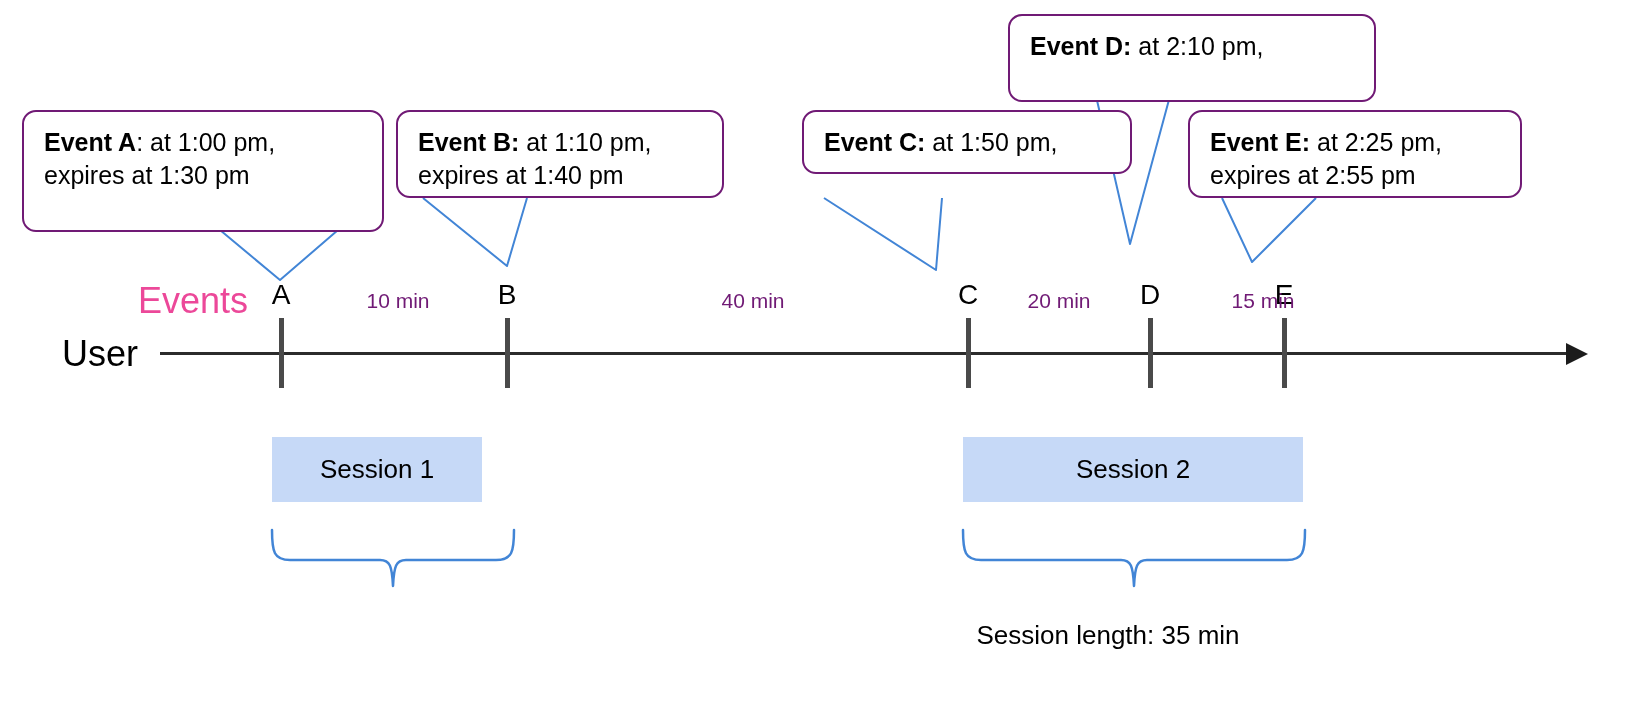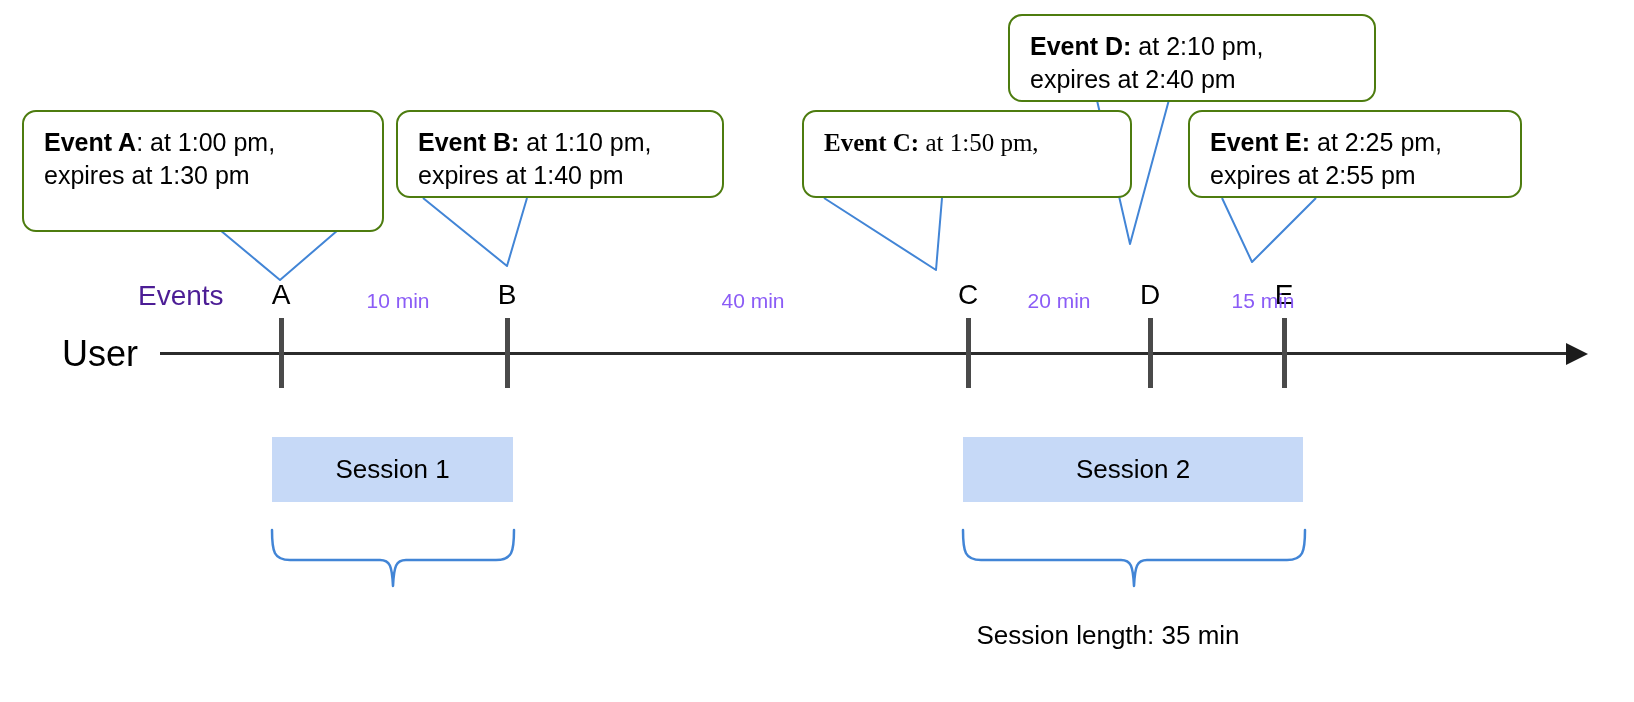--- a/index.html
+++ b/index.html
@@ -14,21 +14,21 @@
   #canvas {
     position: relative;
     width: 1634px;
     height: 702px;
     background: #ffffff;
     overflow: hidden;
   }
   .callout {
     position: absolute;
     box-sizing: border-box;
-    border: 2px solid #4d7c0f;
+    border: 2px solid #701a75;
     border-radius: 14px;
     background: #ffffff;
     padding: 14px 18px 14px 20px;
     font-size: 25px;
     line-height: 1.33;
     color: #000000;
     z-index: 5;
   }
   .callout .ev-name {
     font-weight: bold;
@@ -67,29 +67,29 @@
     position: absolute;
     font-size: 28px;
     color: #000000;
     text-align: center;
     transform: translateX(-50%);
     white-space: nowrap;
   }
   .gap-label {
     position: absolute;
     font-size: 21px;
-    color: #8b5cf6;
+    color: #701a75;
     text-align: left;
     transform: translateX(-50%);
     white-space: nowrap;
   }
   .events-label {
     position: absolute;
-    font-size: 28px;
-    color: #4c1d95;
+    font-size: 36px;
+    color: #ec4899;
     white-space: nowrap;
   }
   .user-label {
     position: absolute;
     font-size: 36px;
     color: #000000;
     white-space: nowrap;
   }
   .session-bar {
     position: absolute;
@@ -137,30 +137,29 @@
     <path d="M 8 2 L 92 70 L 112 2"></path>
   </svg>
   <div class="callout" style="left:396px; top:110px; width:328px; height:88px;">
     <span class="ev-name">Event B:</span><span> at 1:10 pm,</span><br>
     <span>expires at 1:40 pm</span>
   </div>
 
   <svg class="tail-svg" style="left:818px; top:196px; width:140px; height:80px;" viewBox="0 0 140 80">
     <path d="M 6 2 L 118 74 L 124 2"></path>
   </svg>
-  <div class="callout" style="left:802px; top:110px; width:330px; height:88px;font-family:Liberation Serif, serif;">
+  <div class="callout" style="left:802px; top:110px; width:330px; height:64px;">
     <span class="ev-name">Event C:</span><span> at 1:50 pm,</span><br>
   </div>
 
   <svg class="tail-svg" style="left:1092px; top:94px; width:100px; height:156px;" viewBox="0 0 100 156">
     <path d="M 78 2 L 38 150 L 4 2"></path>
   </svg>
   <div class="callout" style="left:1008px; top:14px; width:368px; height:88px;">
     <span class="ev-name">Event D:</span><span> at 2:10 pm,</span><br>
-    <span>expires at 2:40 pm</span>
   </div>
 
   <svg class="tail-svg" style="left:1212px; top:196px; width:120px; height:72px;" viewBox="0 0 120 72">
     <path d="M 10 2 L 40 66 L 104 2"></path>
   </svg>
   <div class="callout" style="left:1188px; top:110px; width:334px; height:88px;">
     <span class="ev-name">Event E:</span><span> at 2:25 pm,</span><br>
     <span>expires at 2:55 pm</span>
   </div>
 
@@ -183,21 +182,21 @@
   <div class="tick-label" style="left:1150px; top:279px;">D</div>
 
   <div class="tick" style="left:1282px; top:318px; height:70px;"></div>
   <div class="tick-label" style="left:1284px; top:279px;">E</div>
 
   <div class="gap-label" style="left:398px; top:289px;">10 min</div>
   <div class="gap-label" style="left:753px; top:289px;">40 min</div>
   <div class="gap-label" style="left:1059px; top:289px;">20 min</div>
   <div class="gap-label" style="left:1215px; top:289px;margin-left:48px;">15 min</div>
 
-  <div class="session-bar" style="left:272px; top:437px; width:241px; height:65px;">Session 1</div>
+  <div class="session-bar" style="left:272px; top:437px; width:210px; height:65px;">Session 1</div>
   <div class="session-bar" style="left:963px; top:437px; width:340px; height:65px;">Session 2</div>
 
   <svg class="brace-svg" style="left:268px; top:528px; width:250px; height:62px;" viewBox="0 0 250 62">
     <path d="M 4 2 C 4 24, 6 32, 22 32 L 112 32 C 122 32, 124 38, 125 58 C 126 38, 128 32, 138 32 L 228 32 C 244 32, 246 24, 246 2"></path>
   </svg>
   <svg class="brace-svg" style="left:959px; top:528px; width:350px; height:62px;" viewBox="0 0 350 62">
     <path d="M 4 2 C 4 24, 6 32, 22 32 L 162 32 C 172 32, 174 38, 175 58 C 176 38, 178 32, 188 32 L 328 32 C 344 32, 346 24, 346 2"></path>
   </svg>
 
   <div class="session-len" style="left:1108px; top:620px;">Session length: 35 min</div>

